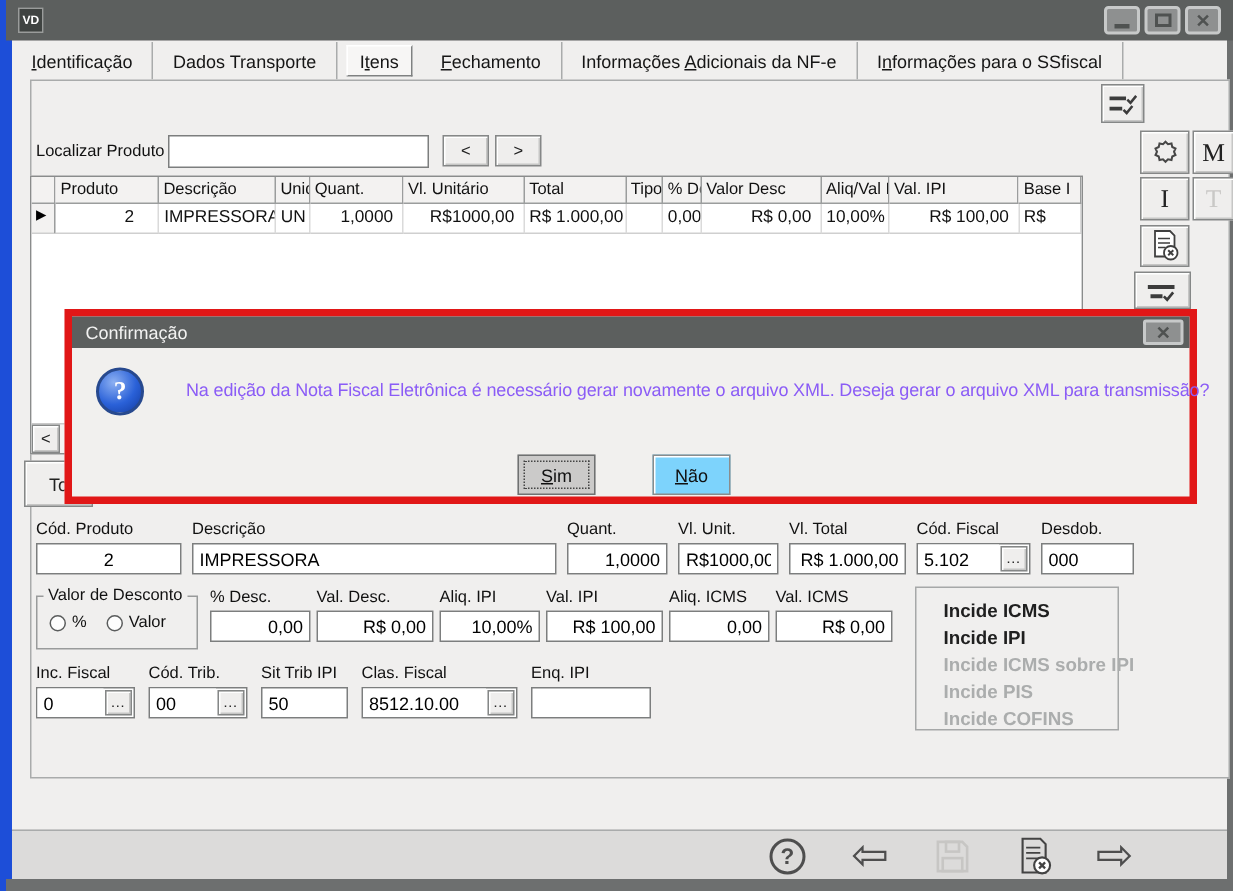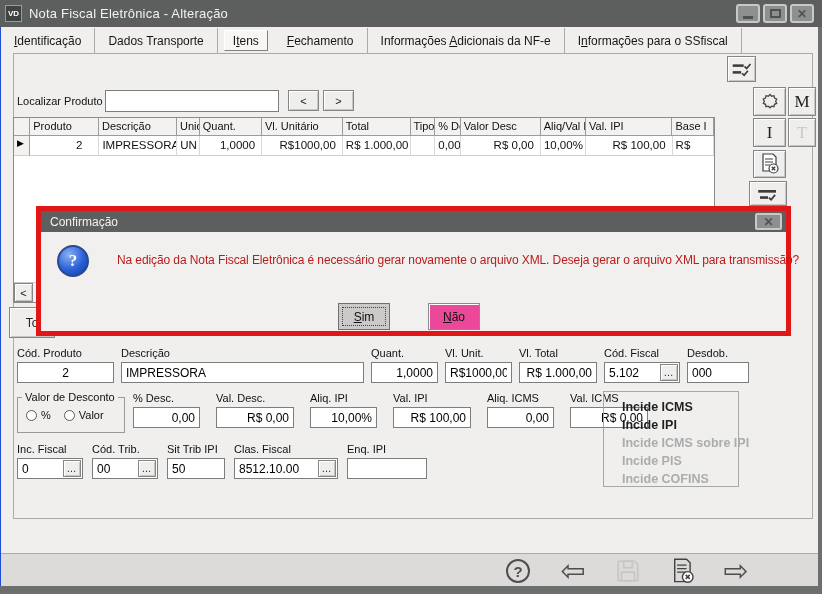--- a/index.html
+++ b/index.html
@@ -1,20 +1,20 @@
 <!DOCTYPE html>
 <html><head>
 <meta charset="utf-8">
 <style>
   * { margin:0; padding:0; box-sizing:border-box; }
   html,body { width:822px; height:594px; overflow:hidden; }
   body { font-family:"Liberation Sans", sans-serif; background:#f0efee; position:relative; }
 
   .window { position:absolute; inset:0; background:#f0efee;
-            border-left:1px solid #1d4ed8; border-right:4px solid #6d6f6f; }
+            border-left:8px solid #1d4ed8; border-right:4px solid #6d6f6f; }
 
   
   .titlebar { position:absolute; left:-4px; right:-4px; top:0; height:27px; background:#5c5f5e;
               display:flex; align-items:center; padding:0 8px; }
   .app-icon { width:17px; height:17px; background:#3f4341; border:1px solid #9a9c9b; color:#fff;
               font-size:8px; font-weight:bold; display:flex; align-items:center; justify-content:center; }
   .wtitle { color:#f2f2f1; font-size:13px; margin-left:7px; letter-spacing:.2px; }
   .win-controls { margin-left:auto; display:flex; gap:3px; }
   .win-btn { width:24px; height:19px; background:#8e9090; border:2px solid #c7c9c9; border-radius:3px;
              display:flex; align-items:center; justify-content:center; cursor:default; }
@@ -68,21 +68,21 @@
   .field .flabel { font-size:11px; color:#111; margin-bottom:3px; white-space:nowrap; }
   .field input { height:21px; border:1px solid #7c7e7e; background:#fff; font-size:12px; padding:0 4px; width:100%; }
   .field input:disabled { background:#fff; color:#111; }
   .tar input { text-align:right; }
   .tac input { text-align:center; }
   .combo { border:1px solid #7c7e7e; background:#fff; display:flex; height:21px; }
   .combo input { border:none; flex:1; min-width:0; height:19px; }
   .combo .dots { width:18px; height:17px; margin:1px; font-size:10px; letter-spacing:1px; }
 
   .row1 { left:16px; top:347px; gap:7px; }
-  .row2 { left:132px; top:392px; gap:16px; }
+  .row2 { left:132px; top:392px; gap:4px; }
   .row3 { left:16px; top:443px; gap:9px; }
 
   .groupbox { position:absolute; left:16px; top:397px; width:108px; height:36px;
               border:1px solid #999b9b; }
   .gb-legend { position:absolute; top:-7px; left:4px; background:#f0efee; font-size:11px; padding:0 3px; color:#111; }
   .gb-radios { display:flex; gap:13px; padding:11px 0 0 8px; }
   .radio { display:flex; align-items:center; gap:4px; font-size:11px; color:#111; }
   .radio .circ { width:11px; height:11px; border-radius:50%; border:1px solid #5a5c5c; background:#fdfdfd; }
 
   .incide { position:absolute; left:602px; top:391px; width:136px; height:96px; border:1px solid #a6a8a8;
@@ -109,36 +109,35 @@
             background:#f1f0ee; z-index:20; }
   .dlg-title { height:21px; background:#5c5f5e; display:flex; align-items:center; padding:0 4px 0 9px; }
   .dlg-title .txt { color:#f2f2f1; font-size:12px; }
   .dlg-close { margin-left:auto; width:27px; height:17px; background:#8e9090; border:2px solid #c7c9c9;
                border-radius:2px; display:flex; align-items:center; justify-content:center; }
   .dlg-body { position:relative; height:99px; }
   .q-icon { position:absolute; left:16px; top:13px; width:32px; height:32px; border-radius:50%;
             background:radial-gradient(circle at 35% 28%, #8cb0f2, #2a61d8 55%, #123a9e);
             border:2px solid #27498e; color:#fff; font-weight:bold; font-size:17px;
             font-family:"Liberation Serif", serif; display:flex; align-items:center; justify-content:center; }
-  .dlg-msg { position:absolute; left:76px; top:21px; font-size:12px; color:#b91c1c; white-space:nowrap; letter-spacing:-0.1px; }
+  .dlg-msg { position:absolute; left:76px; top:21px; font-size:12px; color:#8b5cf6; white-space:nowrap; letter-spacing:-0.1px; }
   .dlg-btn { position:absolute; top:71px; width:52px; height:27px; font-size:12px; color:#111;
              display:flex; align-items:center; justify-content:center; }
   .dlg-yes { left:297px; background:#cbcac9; border:1px solid #6f7171; outline:1px dotted #444; outline-offset:-5px; }
-  .dlg-no  { left:387px; background:#ec4899; border:1px solid #8a8c8c; box-shadow:inset 1px 1px 0 #fff; }
+  .dlg-no  { left:387px; background:#7dd3fc; border:1px solid #8a8c8c; box-shadow:inset 1px 1px 0 #fff; }
 
   svg { display:block; }
 </style>
 </head>
 <body>
 
 <div class="window">
 
   <div class="titlebar">
     <div class="app-icon">VD</div>
-    <div class="wtitle">Nota Fiscal Eletrônica - Alteração</div>
     <div class="win-controls">
       <div class="win-btn">
           <div class="glyph-min"></div>
         </div>
       <div class="win-btn">
           <div class="glyph-max"></div>
         </div>
       <div class="win-btn">
           <span class="glyph-x">✕</span>
         </div>

